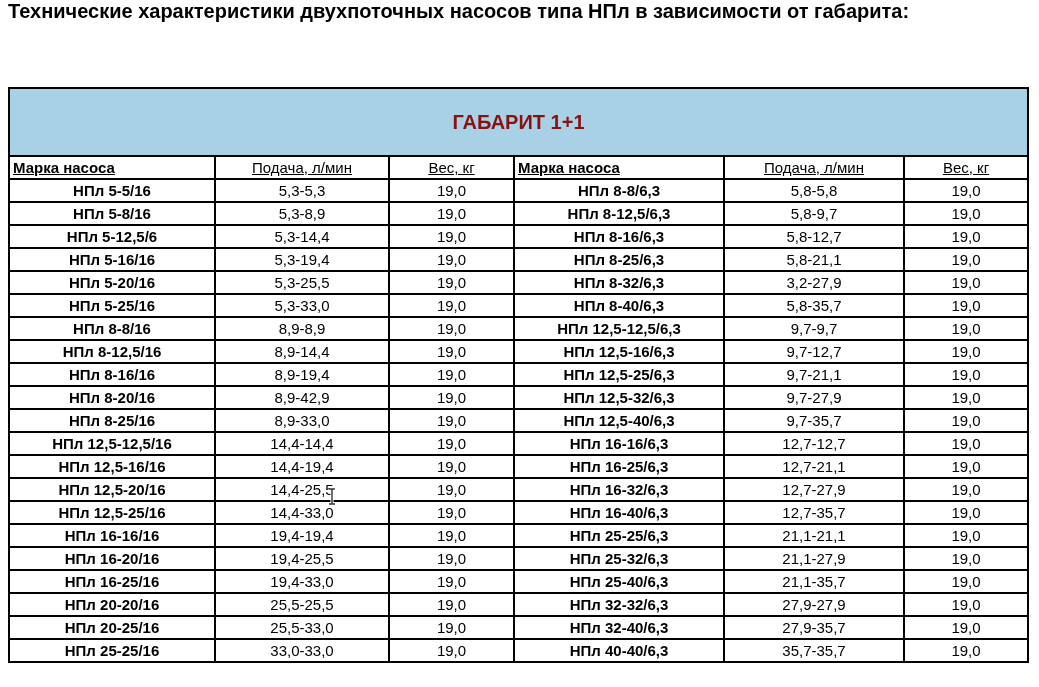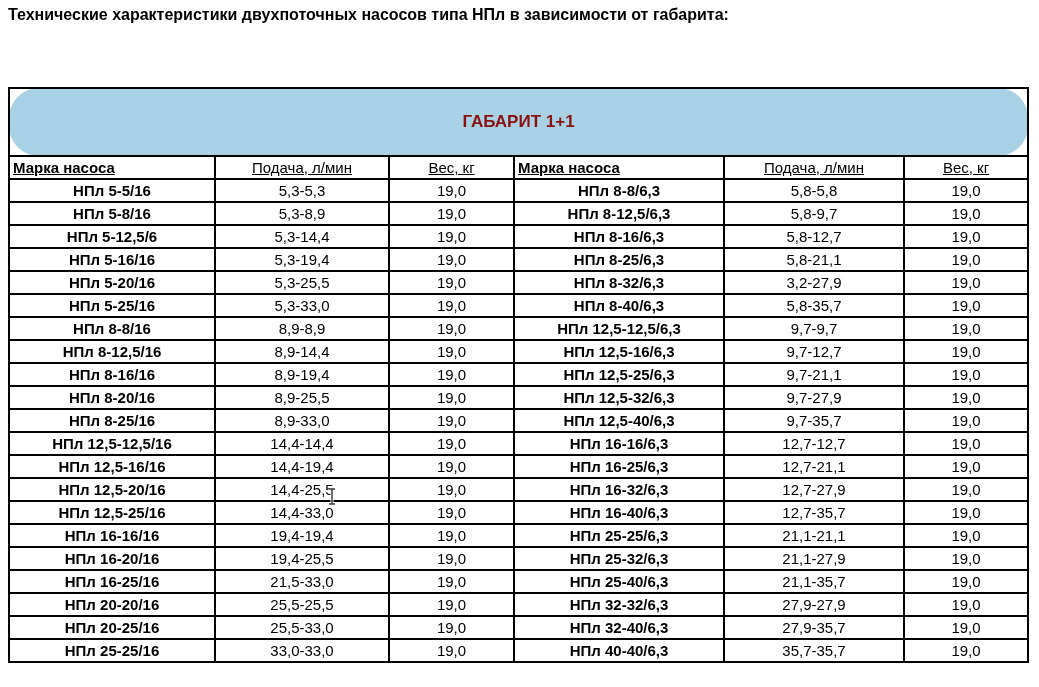--- a/index.html
+++ b/index.html
@@ -10,23 +10,23 @@
   body {
     position: relative;
     width: 1039px;
     height: 687px;
     overflow: hidden;
     font-family: "Liberation Sans", sans-serif;
     color: #000;
   }
   .page-title {
     position: absolute;
-    top: 6px;
+    top: 0;
     left: 8px;
-    font-size: 16px;
+    font-size: 20px;
     font-weight: bold;
     white-space: nowrap;
   }
   table.specs {
     position: absolute;
     top: 87px;
     left: 8px;
     width: 1019px;
     border-collapse: collapse;
     table-layout: fixed;
@@ -36,22 +36,21 @@
     font-size: 15px;
     padding: 0 3px;
     overflow: hidden;
     white-space: nowrap;
   }
   tr.banner-row td {
     height: 66px;
     text-align: center;
     vertical-align: middle;
     font-weight: bold;
-    font-size: 17px;
-    border-radius: 30px;
+    font-size: 20px;
   }
   tr.cols-row td, tbody td {
     height: 21px;
     vertical-align: middle;
   }
   td.name-col {
     font-weight: bold;
     text-align: left;
     text-decoration: underline;
   }
@@ -172,21 +171,21 @@
       <tr>
         <td class="name-cell">НПл 8-16/16</td>
         <td class="val-cell">8,9-19,4</td>
         <td class="val-cell">19,0</td>
         <td class="name-cell">НПл 12,5-25/6,3</td>
         <td class="val-cell">9,7-21,1</td>
         <td class="val-cell">19,0</td>
       </tr>
       <tr>
         <td class="name-cell">НПл 8-20/16</td>
-        <td class="val-cell">8,9-25,5</td>
+        <td class="val-cell">8,9-42,9</td>
         <td class="val-cell">19,0</td>
         <td class="name-cell">НПл 12,5-32/6,3</td>
         <td class="val-cell">9,7-27,9</td>
         <td class="val-cell">19,0</td>
       </tr>
       <tr>
         <td class="name-cell">НПл 8-25/16</td>
         <td class="val-cell">8,9-33,0</td>
         <td class="val-cell">19,0</td>
         <td class="name-cell">НПл 12,5-40/6,3</td>
@@ -236,21 +235,21 @@
       <tr>
         <td class="name-cell">НПл 16-20/16</td>
         <td class="val-cell">19,4-25,5</td>
         <td class="val-cell">19,0</td>
         <td class="name-cell">НПл 25-32/6,3</td>
         <td class="val-cell">21,1-27,9</td>
         <td class="val-cell">19,0</td>
       </tr>
       <tr>
         <td class="name-cell">НПл 16-25/16</td>
-        <td class="val-cell">21,5-33,0</td>
+        <td class="val-cell">19,4-33,0</td>
         <td class="val-cell">19,0</td>
         <td class="name-cell">НПл 25-40/6,3</td>
         <td class="val-cell">21,1-35,7</td>
         <td class="val-cell">19,0</td>
       </tr>
       <tr>
         <td class="name-cell">НПл 20-20/16</td>
         <td class="val-cell">25,5-25,5</td>
         <td class="val-cell">19,0</td>
         <td class="name-cell">НПл 32-32/6,3</td>

